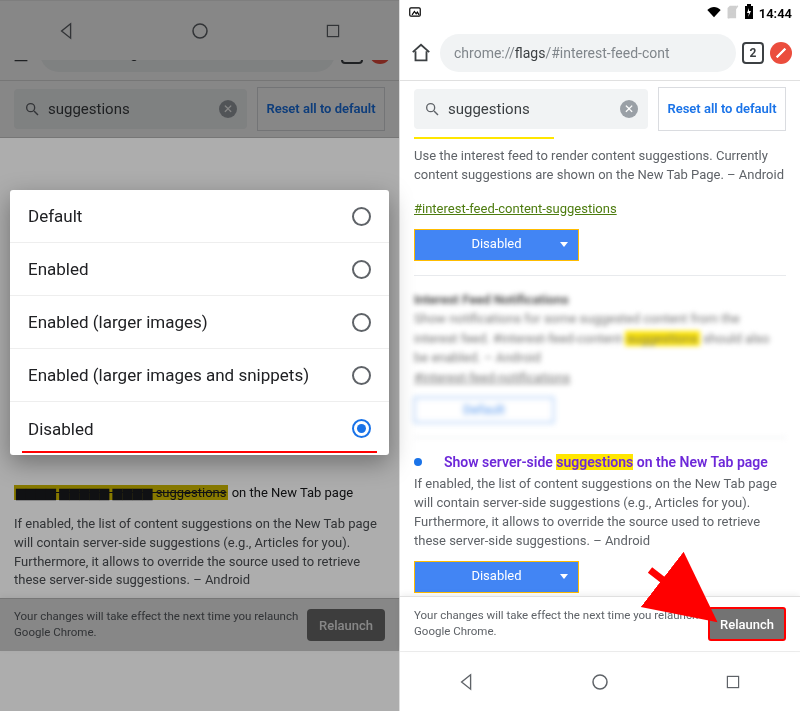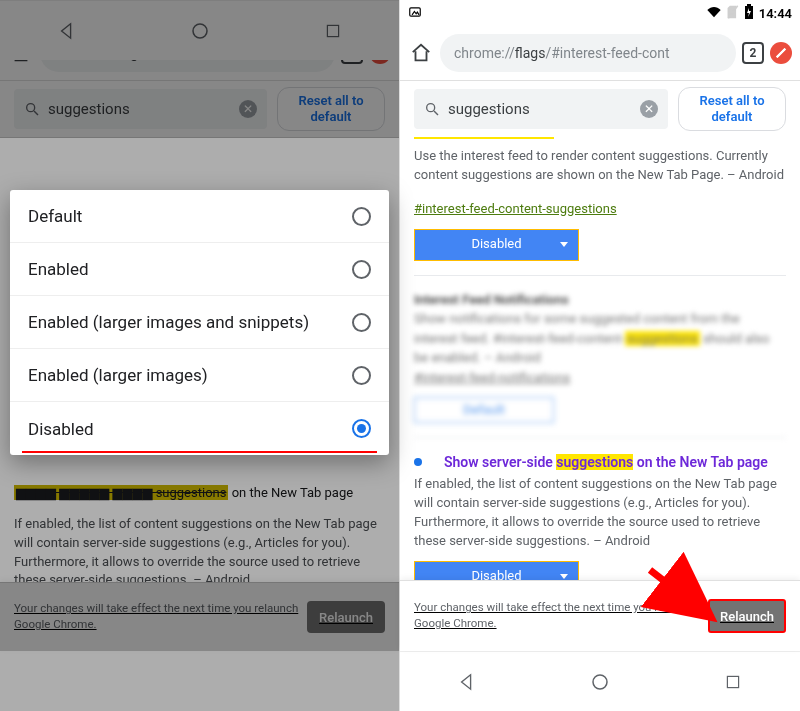--- a/index.html
+++ b/index.html
@@ -22,42 +22,42 @@
   .stop-icon { width: 22px; height: 22px; background: #eb4d3d; border-radius: 50%; position: relative; }
   .stop-icon::after { content: ""; position: absolute; left: 5px; top: 10px; width: 12px; height: 2px; background: #fff; transform: rotate(-45deg); }
   .stop-icon::before { content: ""; position: absolute; left: 5px; top: 10px; width: 12px; height: 2px; background: #fff; transform: rotate(-45deg); box-shadow: 0 0 0 0; }
 
   .hr { height: 1px; background: #e0e0e0; }
 
   
   .controls { height: 56px; display: flex; align-items: center; gap: 10px; padding: 0 14px; background: #fff; }
   .search-field { flex: 1; height: 40px; background: #f1f3f4; border-radius: 4px; display: flex; align-items: center; padding: 0 10px; gap: 8px; color: #3c4043; font-size: 15px; }
   .search-clear { width: 18px; height: 18px; border-radius: 50%; background: #9aa0a6; display: flex; align-items: center; justify-content: center; color: #fff; font-size: 12px; }
-  .reset-btn { width: 108px; height: 44px; border: 1px solid #dadce0; border-radius: 12px; background: #fff; display: flex; align-items: center; justify-content: center; font-size: 13px; color: #1a73e8; font-weight: 600; text-align: center; line-height: 1.2; }
+  .reset-btn { width: 128px; height: 44px; border: 1px solid #dadce0; border-radius: 0; background: #fff; display: flex; align-items: center; justify-content: center; font-size: 13px; color: #1a73e8; font-weight: 600; text-align: center; line-height: 1.2; }
 
   
   .content { flex: 1; overflow: hidden; padding: 2px 14px 0; background: #fff; position: relative; }
   .yellow-strip { height: 2px; background: #ffe600; margin-bottom: 6px; width: 140px; }
 
   .flag-block { font-size: 13px; color: #5f6368; line-height: 1.45; padding-bottom: 14px; border-bottom: 1px solid #e8eaed; margin-bottom: 14px; }
   .flag-title-line { color: #6d28d9; font-size: 14px; font-weight: 600; margin-bottom: 3px; display: flex; align-items: center; gap: 22px; }
   .dot { width: 8px; height: 8px; border-radius: 50%; background: #1a73e8; flex: 0 0 auto; }
   .hl { background: #ffe600; }
   .anchor-link { color: #4d7c0f; text-decoration: underline; font-size: 13px; display: inline-block; margin-top: 15px; }
   .select-box { margin-top: 10px; width: 165px; height: 32px; background: #4285f4; border: 1.5px solid #FFBC00; color: #fff; display: flex; align-items: center; justify-content: center; font-size: 13px; position: relative; }
   .select-box .tri { position: absolute; right: 10px; top: 12px; width: 0; height: 0; border-left: 4px solid transparent; border-right: 4px solid transparent; border-top: 5px solid #fff; }
   .select-box.outline { background: #fff; border: 1px solid #1a73e8; color: #1a73e8; font-weight:500; width: 140px; height: 26px; filter: blur(1.5px); opacity:0.6; }
 
   .blurry { filter: blur(2.5px); color: #777; line-height:1.5;}
   .blurry .bt { font-weight:600; color:#444; display:inline; }
   .blurry .hlb { background: #ffe600; padding:0 2px;}
   .blurry .linkish { text-decoration: underline; }
 
   
-  .relaunch-bar { position: absolute; left: 0; right: 0; bottom: 60px; background: #fff; padding: 18px 14px; display: flex; align-items: center; gap: 8px; border-top: 1px solid #e0e0e0; box-shadow: 0 -2px 6px rgba(0,0,0,0.06); text-decoration: underline; }
+  .relaunch-bar { position: absolute; left: 0; right: 0; bottom: 60px; background: #fff; padding: 10px 14px; display: flex; align-items: center; gap: 8px; border-top: 1px solid #e0e0e0; box-shadow: 0 -2px 6px rgba(0,0,0,0.06); }
   .relaunch-text { flex: 1; font-size: 11.5px; color: #5f6368; line-height:1.35; }
   .relaunch-btn { height: 32px; padding: 0 12px; background: #737373; color: #fff; font-size: 13px; border-radius: 4px; display: flex; align-items: center; font-weight:500; }
   .relaunch-btn.boxed { border: 2.5px solid #ff0000; border-radius: 3px; padding: 0 10px; height: 34px; }
 
   
   .nav-bar { height: 60px; display: flex; align-items: center; justify-content: space-around; background: #fff; border-top: 1px solid #eee; }
   .nav-btn { width: 26px; height: 26px; display:flex; align-items:center; justify-content:center; }
 
   
   .scrim { position: absolute; inset: 0; background: rgba(0,0,0,0.32); z-index: 5; }
@@ -163,26 +163,26 @@
 
     <div class="modal">
       <div class="opt">
           <span>Default</span>
           <span class="radio"></span>
         </div>
       <div class="opt">
           <span>Enabled</span>
           <span class="radio"></span>
         </div>
+      <div class="opt">
+          <span>Enabled (larger images)</span>
+          <span class="radio"></span>
+        </div>
       <div class="opt" style="line-height:1.2;">
           <span style="max-width:300px;">Enabled (larger images and snippets)</span>
-          <span class="radio"></span>
-        </div>
-      <div class="opt">
-          <span>Enabled (larger images)</span>
           <span class="radio"></span>
         </div>
       <div class="opt last">
           <span>Disabled</span>
           <span class="radio sel"></span>
         </div>
     </div>
 
     <div class="relaunch-bar dim-under">
       <div class="relaunch-text">Your changes will take effect the next time you relaunch Google Chrome.</div>

